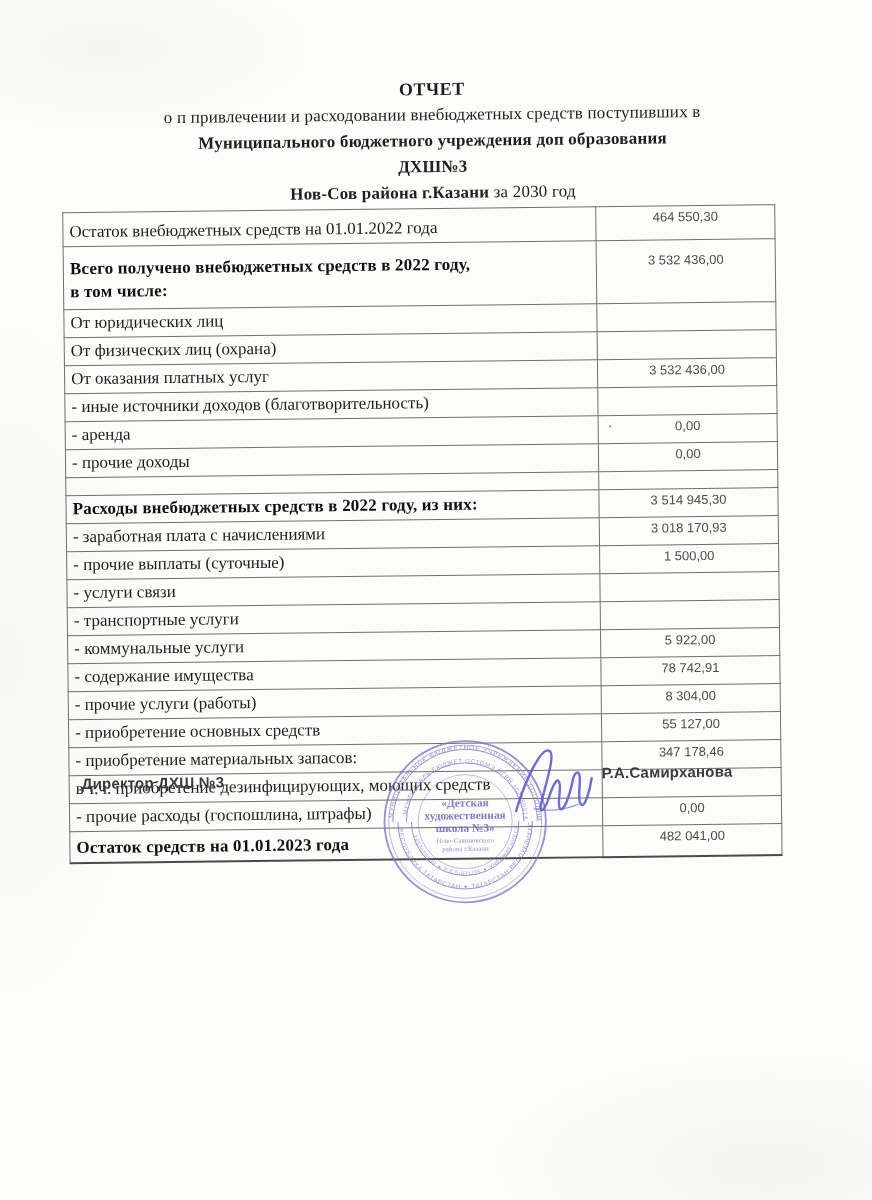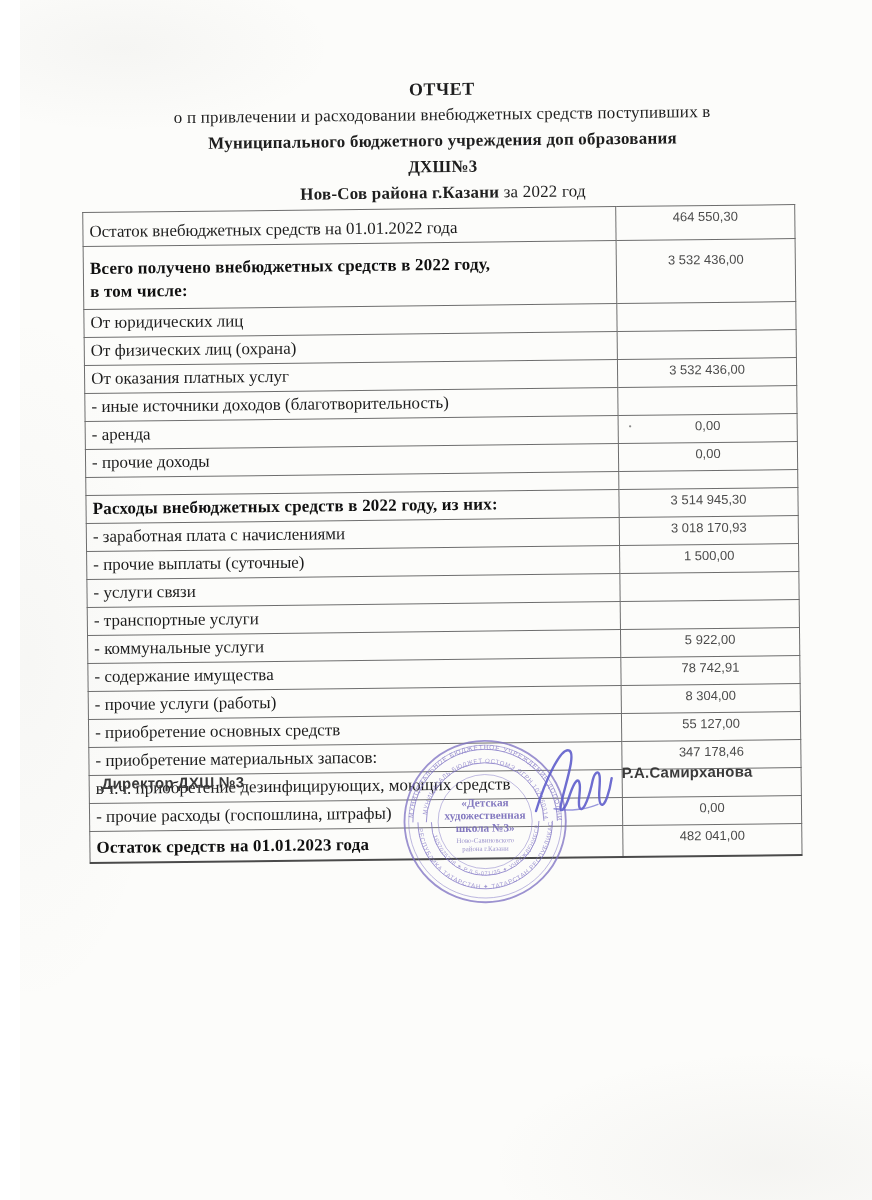--- a/index.html
+++ b/index.html
@@ -10,21 +10,20 @@
     overflow:hidden;
     font-family:"Liberation Serif", serif;
   }
   .sheet{
     position:absolute;inset:0;
     background:
       radial-gradient(ellipse 300px 120px at 12% 4%, rgba(120,120,115,0.05), transparent 70%),
       radial-gradient(ellipse 400px 160px at 88% 97%, rgba(125,120,110,0.06), transparent 70%),
       radial-gradient(ellipse 200px 500px at 1% 55%, rgba(120,120,120,0.04), transparent 70%),
       #fcfcfa;
-    margin-left: 20px;
   }
   .tilt{
     position:absolute;inset:0;
     transform:rotate(-0.65deg);
     transform-origin:50% 38%;
   }
   
   .header{
     position:absolute;top:76px;left:0;right:0;
     text-align:center;color:#1e1e1e;
@@ -97,21 +96,21 @@
 <body>
 
 <div class="sheet">
   <div class="tilt">
 
     <div class="header">
       <div class="h-line h-title">ОТЧЕТ</div>
       <div class="h-line">о п привлечении и расходовании внебюджетных средств поступивших в</div>
       <div class="h-line h-bold">Муниципального бюджетного  учреждения доп образования</div>
       <div class="h-line h-bold">ДХШ№3</div>
-      <div class="h-line"><span class="h-bold">Нов-Сов района г.Казани</span><span> за 2022 год</span></div>
+      <div class="h-line"><span class="h-bold">Нов-Сов района г.Казани</span><span> за 2030 год</span></div>
     </div>
 
     <table class="report">
       <tbody id="table-body">
           <tr class="first">
         <td class="label">Остаток внебюджетных средств на 01.01.2022 года</td>
         <td class="value">464 550,30</td>
       </tr>
           <tr class="tall bold">
         <td class="label">Всего получено внебюджетных средств в 2022 году,

